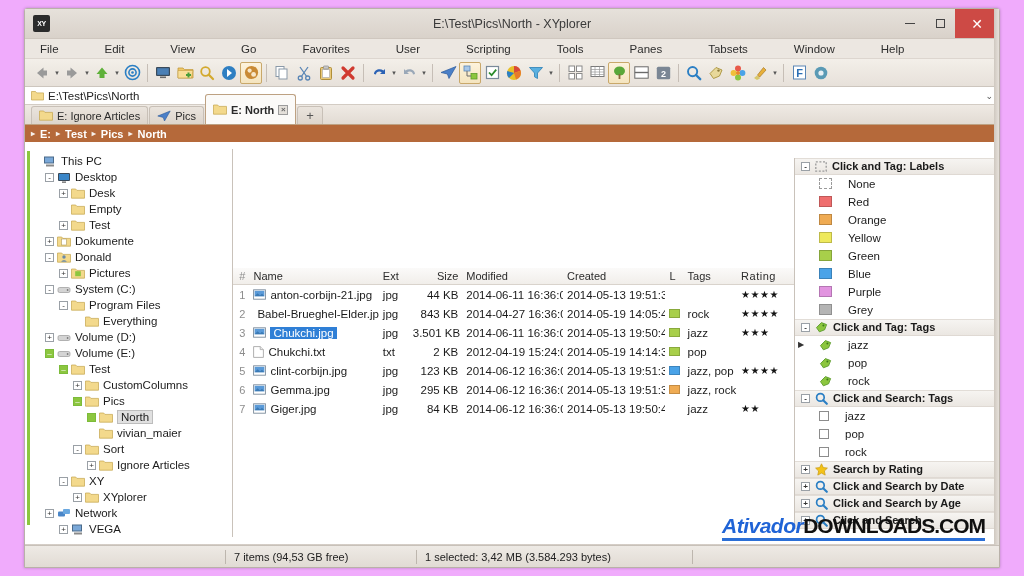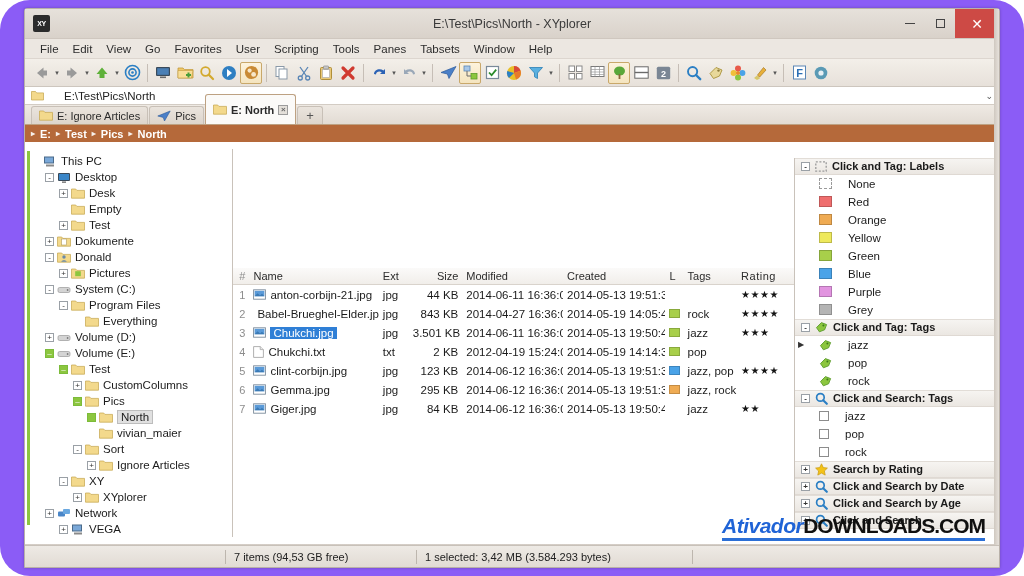--- a/index.html
+++ b/index.html
@@ -5,22 +5,21 @@
   * { box-sizing: border-box; margin: 0; padding: 0; }
   html, body {
     width: 1024px; height: 576px;
     background: #ffffff;
     font-family: "Liberation Sans", sans-serif;
     overflow: hidden;
   }
   #screen {
     position: relative;
     width: 1024px; height: 576px;
-    background: #8b5cf6;
-    border-radius: 30px;
+    background: #f0abfc;
   }
 
   
   .window {
     position: absolute;
     left: 24px; top: 8px;
     width: 976px; height: 560px;
     background: linear-gradient(180deg,#ded8d2 0%, #d4cdc6 100%);
     border: 1px solid #b9b1a9;
     border-radius: 3px 3px 0 0;
@@ -64,20 +63,21 @@
   }
   .glyph-min { width: 10px; height: 1.5px; background: #444; }
   .glyph-max { width: 9px; height: 9px; border: 1.5px solid #444; }
 
   
   .menubar {
     height: 20px; display: flex; align-items: center;
     background: #ece7e1;
     padding-left: 8px;
     border-bottom: 1px solid #ddd6cf;
+    gap: 32px;
   }
   .menu-item {
     font-size: 11.5px; color: #2d2d2d;
     padding: 2px 7px; cursor: default; white-space: nowrap;
   }
 
   
   .toolbar {
     height: 28px;
     background: linear-gradient(180deg,#f3efe9 0%, #e7e1da 100%);
@@ -89,21 +89,21 @@
   .tb-sep { width: 1px; height: 18px; background: #c6beb6; margin: 0 4px; flex: none; }
   .tb-caret { font-size: 7px; color: #555; width: 8px; text-align: center; flex: none; }
   .sv { display:block; }
 
   
   .addrbar {
     height: 18px; background: #ffffff;
     border-bottom: 1px solid #d3ccc4;
     display: flex; align-items: center; padding: 0 6px; gap: 4px;
   }
-  .addr-text { font-size: 11.5px; color: #222; margin-left: 16px; }
+  .addr-text { font-size: 11.5px; color: #222; }
   .addr-chev { margin-left: auto; font-size: 9px; color: #555; }
 
   
   .tabbar {
     height: 20px;
     background: linear-gradient(180deg,#efeae4,#e2dbd3);
     display: flex; align-items: flex-end; padding-left: 6px;
     border-bottom: 1px solid #bda182;
   }
   .tab {

